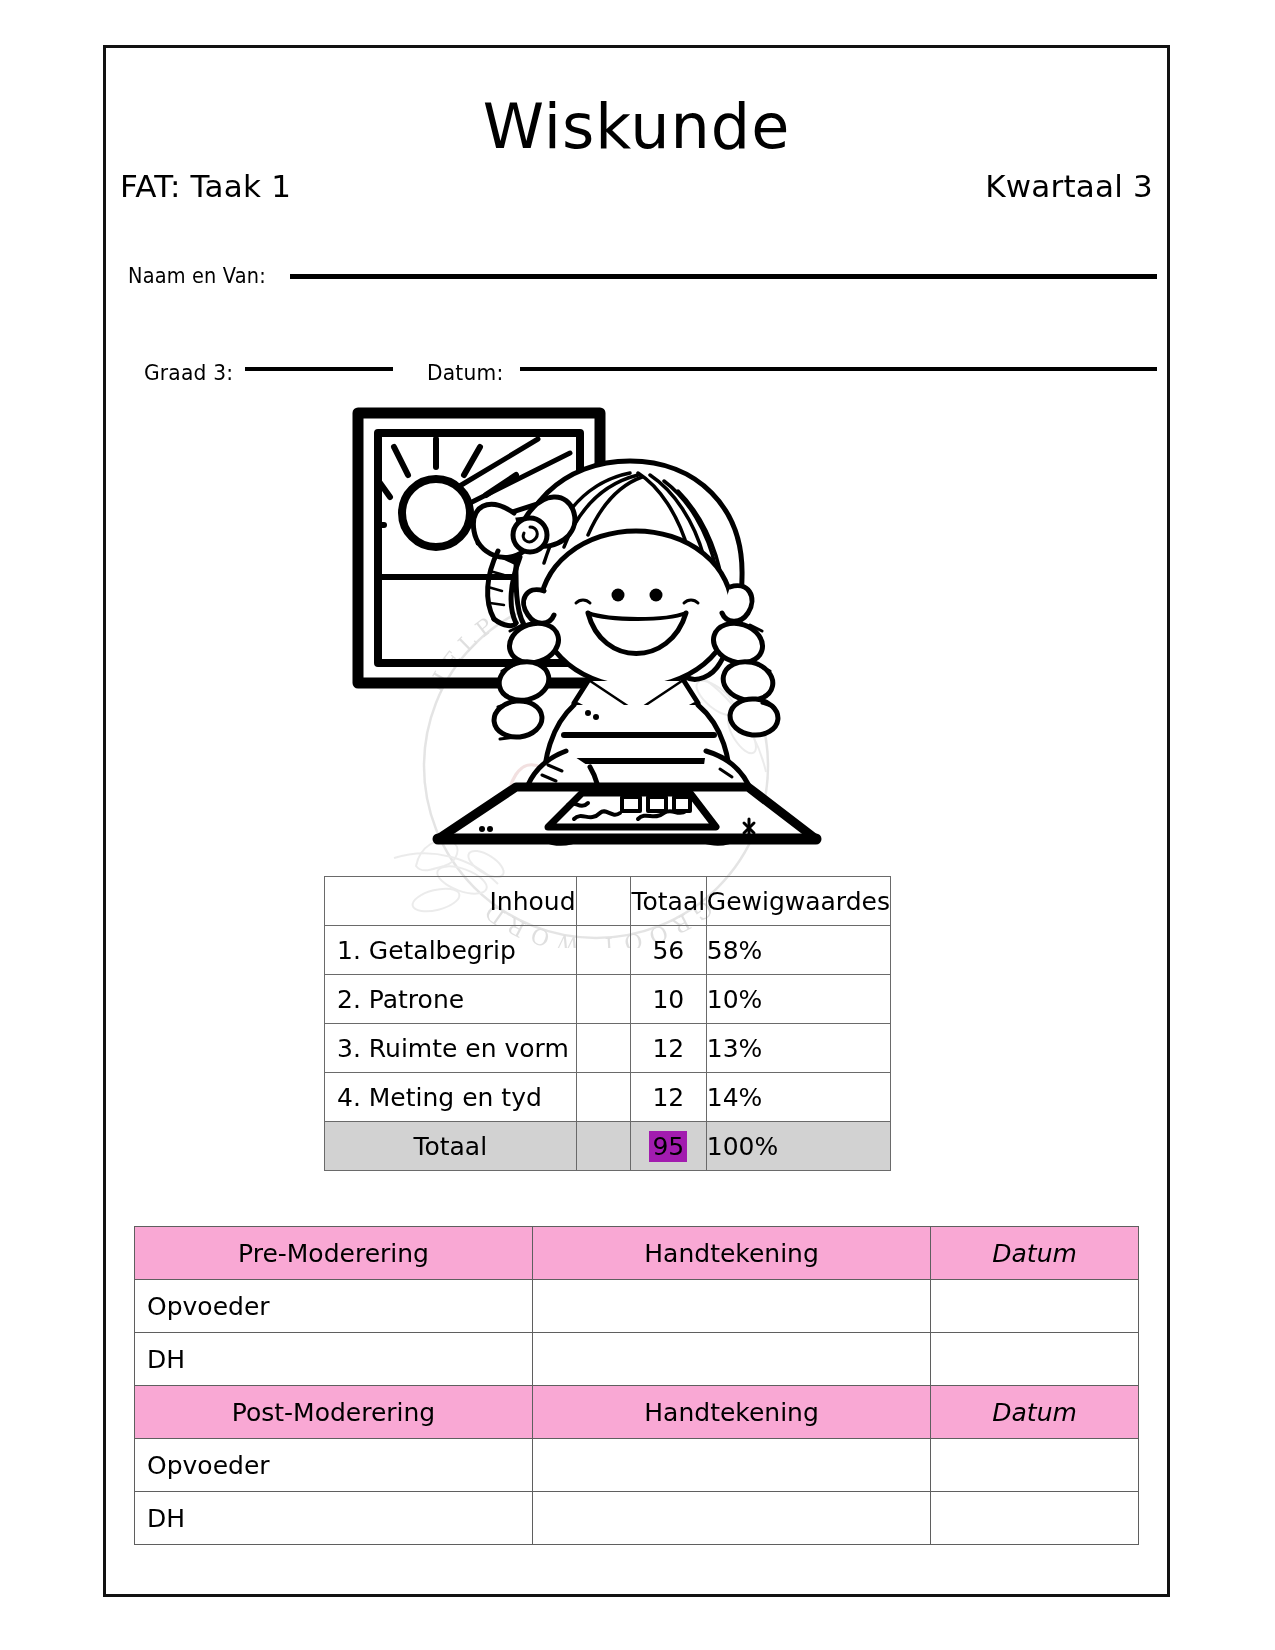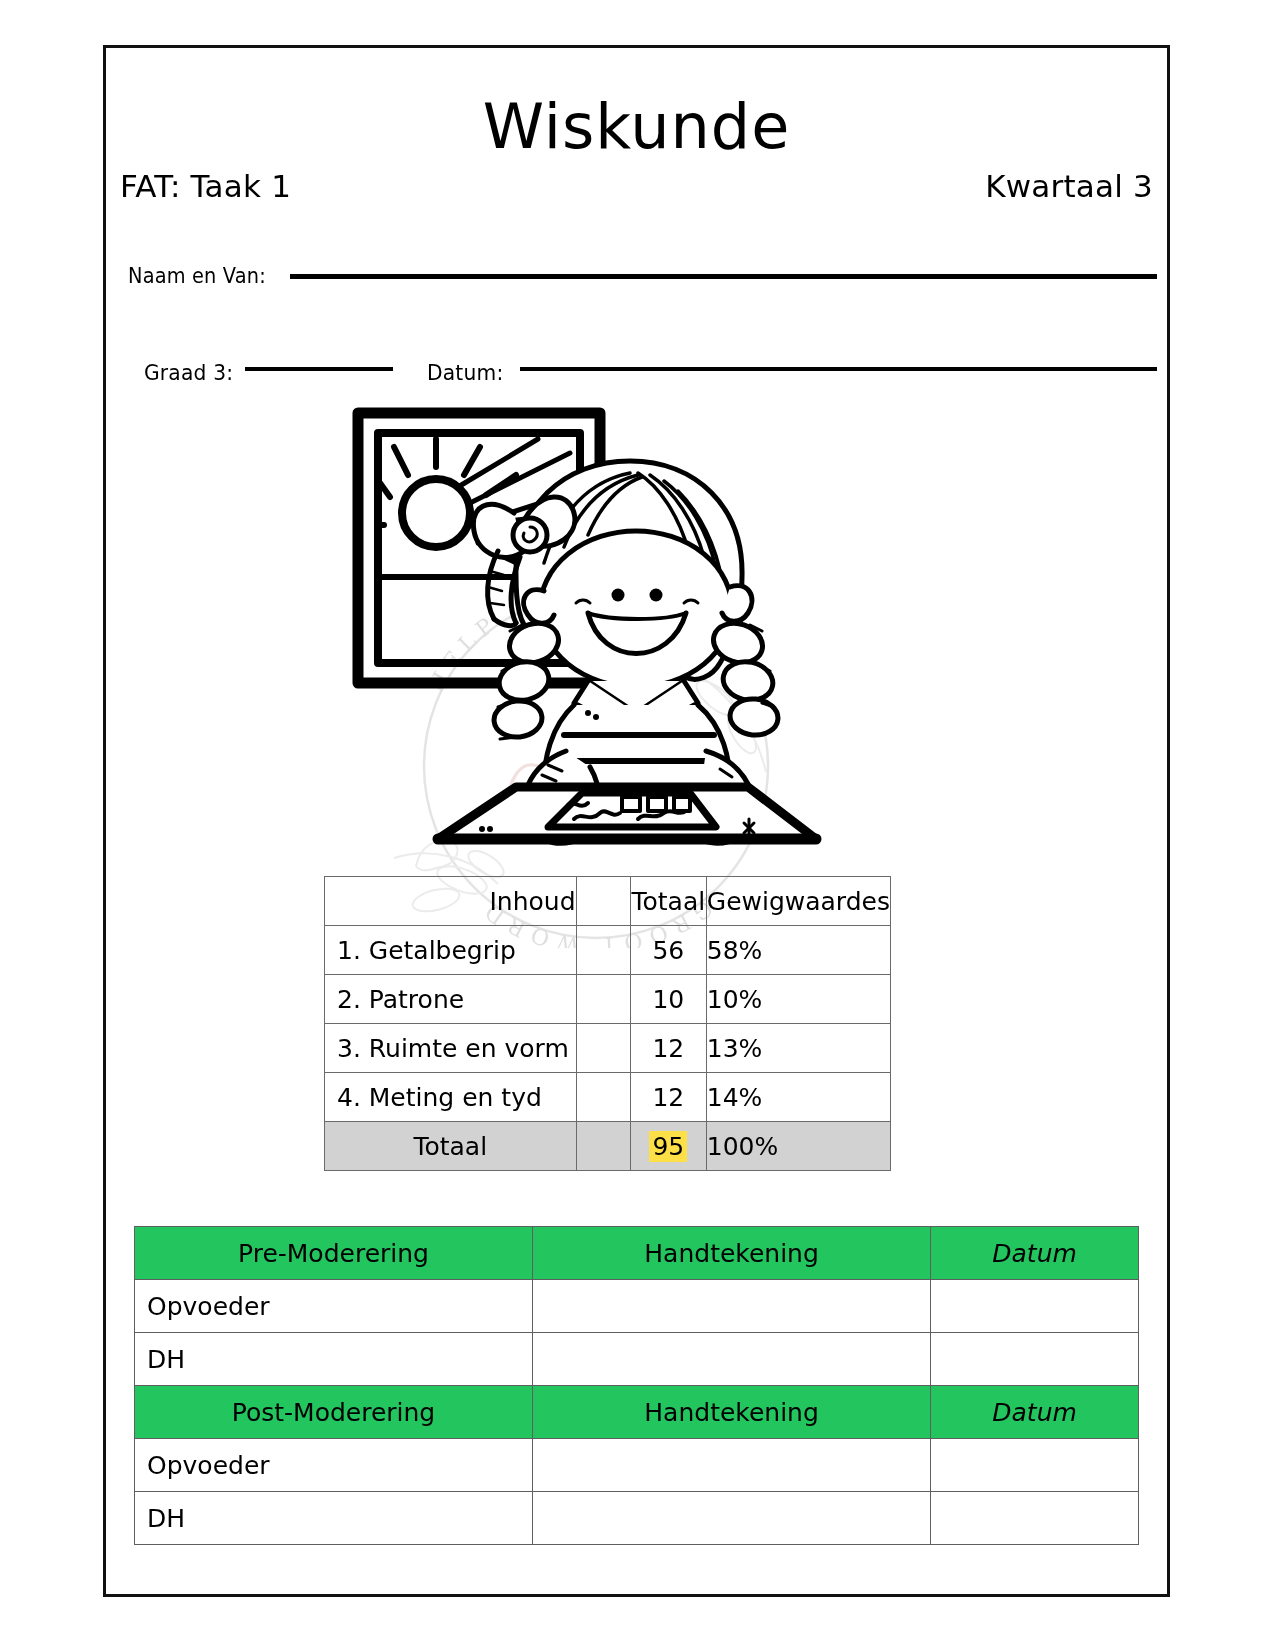--- a/index.html
+++ b/index.html
@@ -149,21 +149,21 @@
   #weight-table .c-totaal { width: 75px; text-align: center; }
   #weight-table .c-gewig  { width: 182px; text-align: left; }
   #weight-table thead td { text-align: right; }
   #weight-table tbody .c-inhoud { text-align: left; padding-left: 12px; }
   #weight-table tr.total-row td {
     background: #d2d2d2;
     border-color: #6a6a6a;
   }
   #weight-table tr.total-row .c-inhoud { text-align: center; padding-left: 0; }
   .hl {
-    background: #fde047;
+    background: #a21caf;
     padding: 1px 3px;
   }
 
   
   #mod-table {
     position: absolute;
     left: 28px;
     top: 1178px;
     width: 1005px;
     border-collapse: collapse;
@@ -174,21 +174,21 @@
     height: 52px;
     padding: 0 0 0 12px;
     font-weight: 400;
     color: #000;
     font-family: "DejaVu Sans", sans-serif;
   }
   #mod-table .m-role { width: 402px; }
   #mod-table .m-sign { width: 400px; }
   #mod-table .m-date { width: 203px; font-style: italic; }
   #mod-table tr.head-row td {
-    background: #22c55e;
+    background: #f9a8d4;
     text-align: center;
     padding-left: 0;
   }
 </style>
 </head>
 <body>
 
 <div id="page">
 
   <div id="title" class="hand-title">Wiskunde</div>

